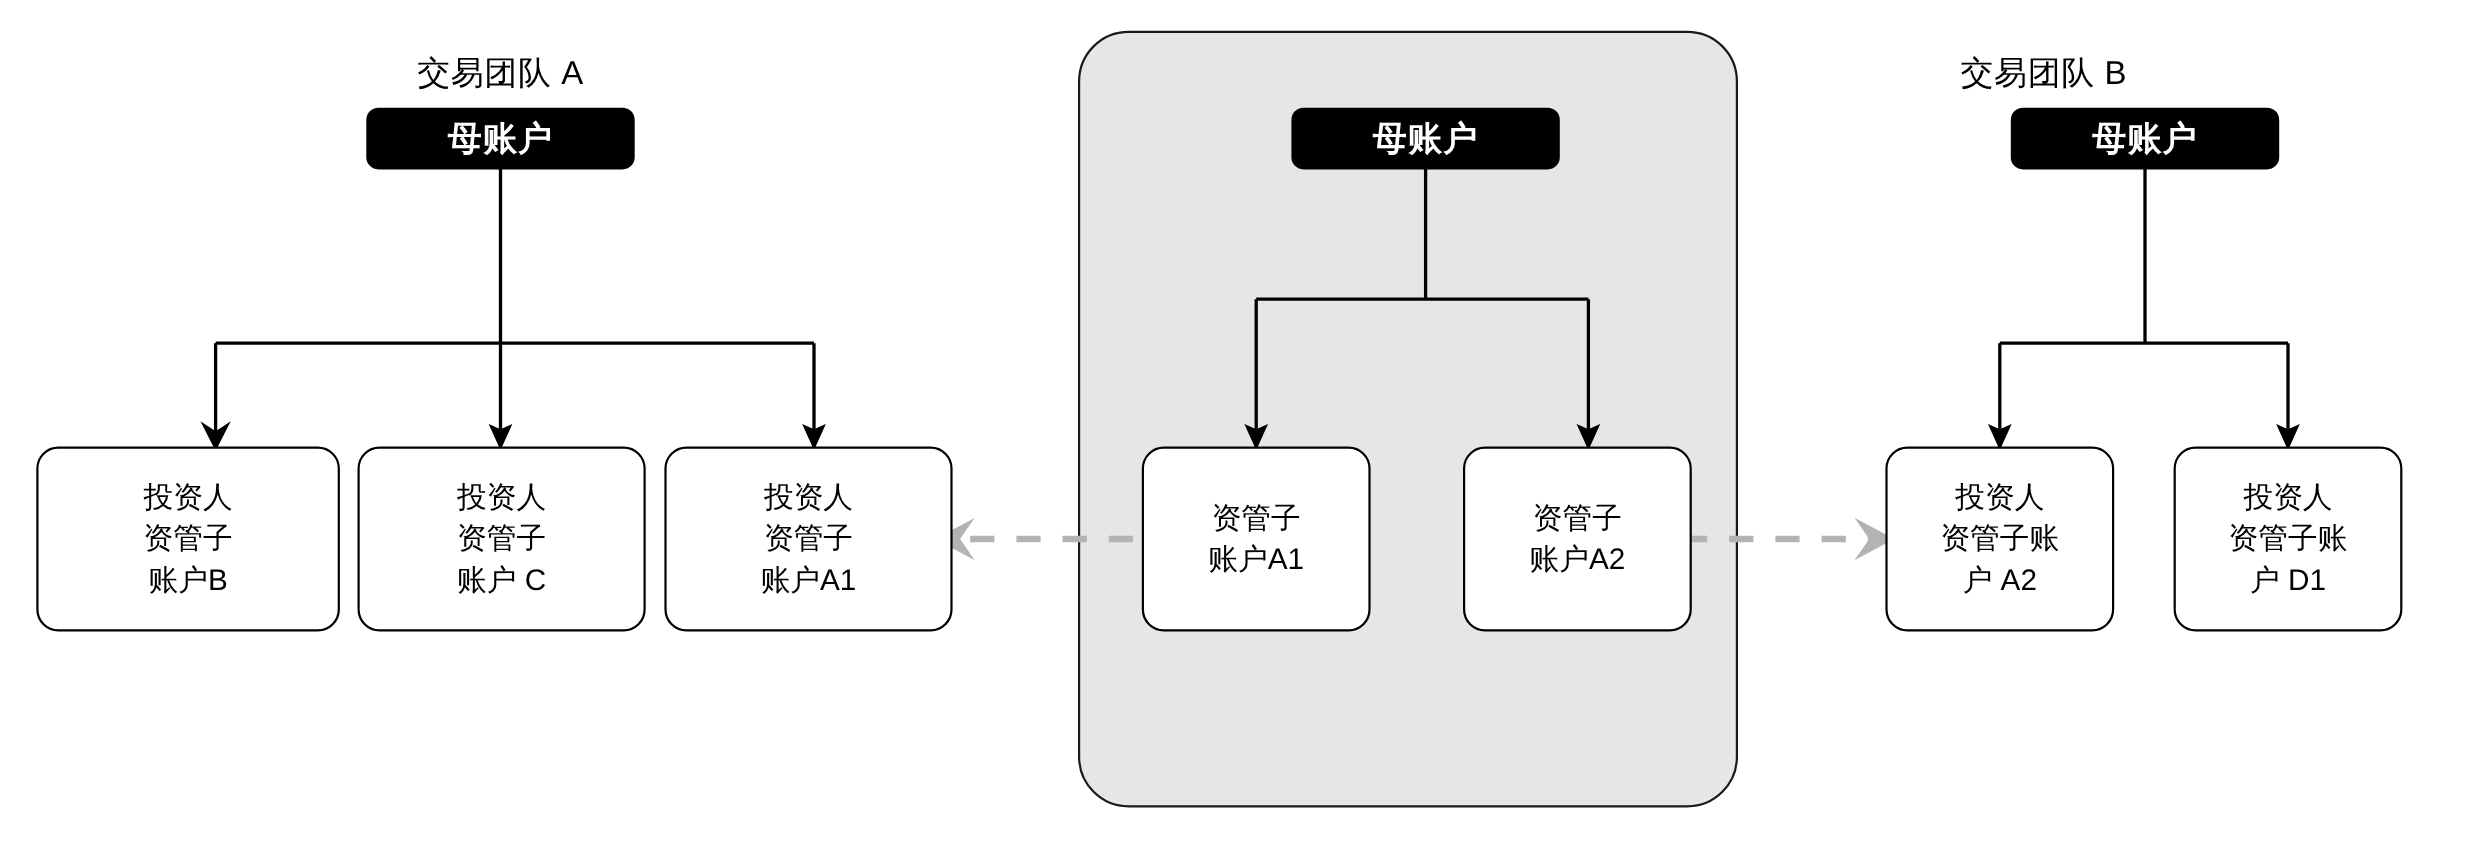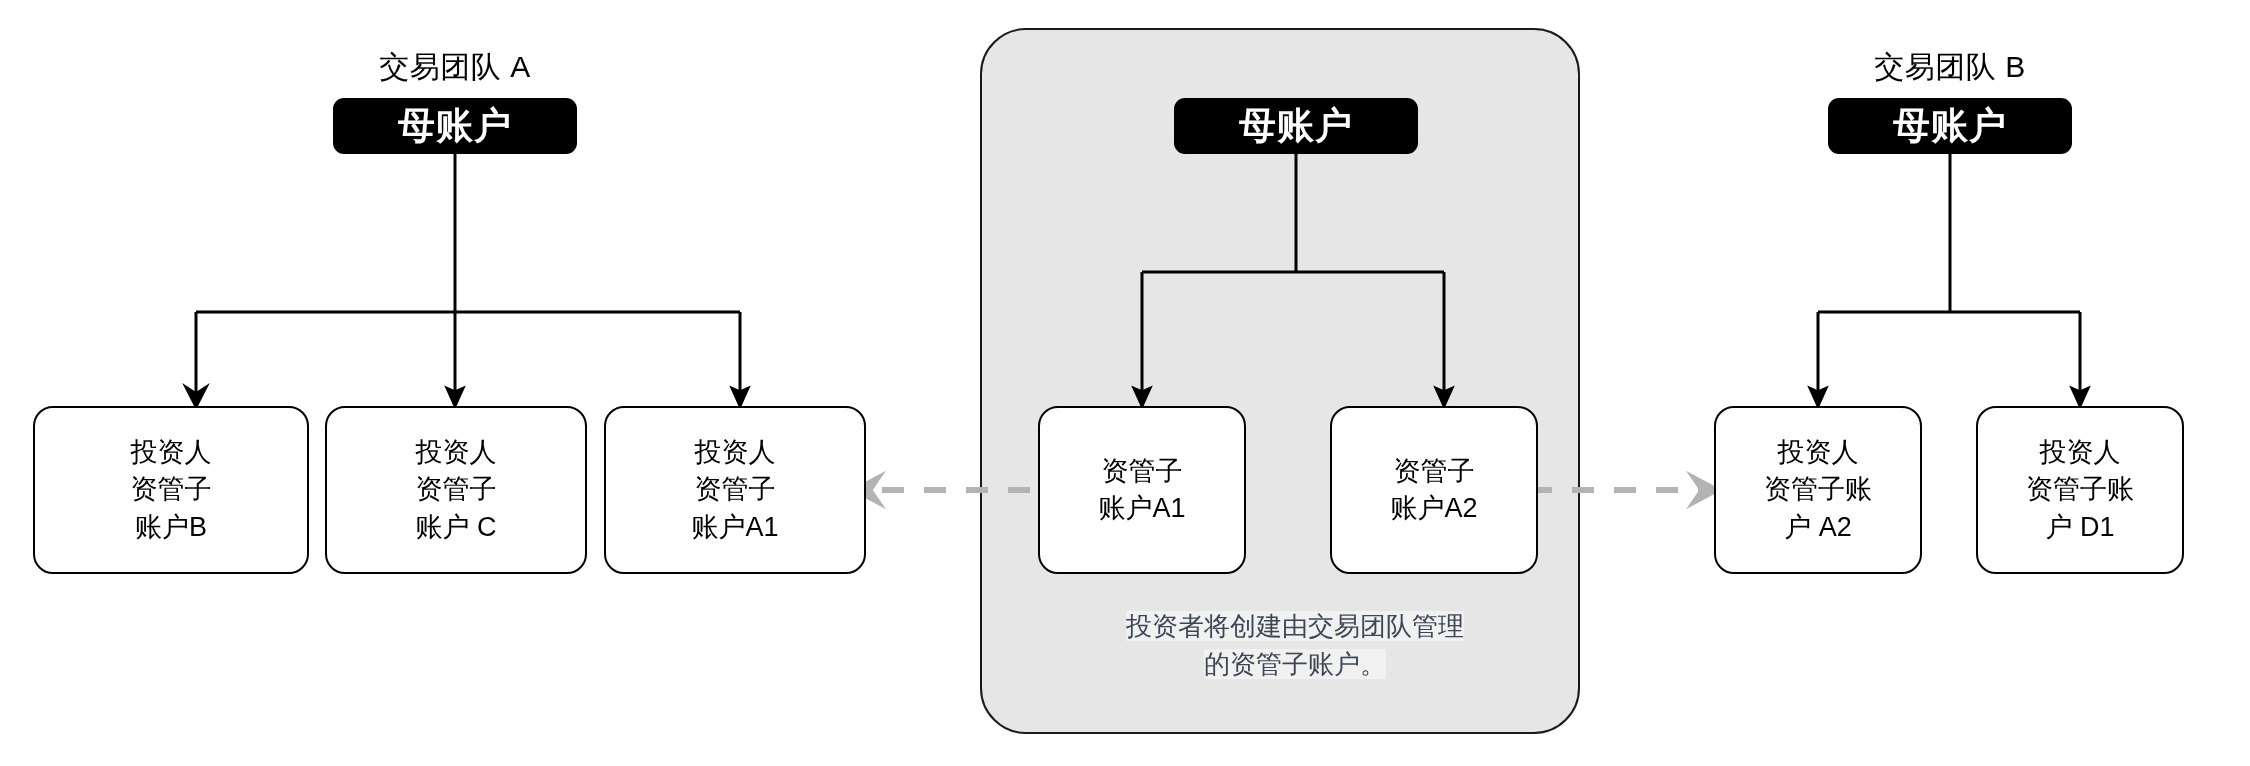--- a/index.html
+++ b/index.html
@@ -29,21 +29,21 @@
     white-space:nowrap;
     letter-spacing:.5px;
   }
 
   
   .master{
     position:absolute;
     background:#000000;
     border-radius:11px;
     color:#ffffff;
-    font-size:37px;
+    font-size:31px;
     font-weight:bold;
     display:flex;align-items:center;justify-content:center;
     box-sizing:border-box;
     letter-spacing:1px;
   }
 
   
   .node{
     position:absolute;
     background:#ffffff;
@@ -138,24 +138,22 @@
 
 
   <div class="master" style="left:1174px;top:98px;width:244px;height:56px;">母账户</div>
 
   <div class="node" style="left:1038px;top:406px;width:208px;height:168px;">资管子
 账户A1</div>
 
   <div class="node" style="left:1330px;top:406px;width:208px;height:168px;">资管子
 账户A2</div>
 
-  <div class="caption on-panel" style="left:1030px;top:608px;width:530px;"><span>投资者将创建由交易团队管理
-的资管子账户。</span></div>
 
-  <div class="grp-title" style="left:1800px;top:48px;width:300px;">交易团队 B</div>
+  <div class="grp-title" style="left:1708px;top:48px;width:300px;">交易团队 B</div>
 
   <div class="master" style="left:1828px;top:98px;width:244px;height:56px;">母账户</div>
 
   <div class="node" style="left:1714px;top:406px;width:208px;height:168px;">投资人
 资管子账
 户 A2</div>
 
   <div class="node" style="left:1976px;top:406px;width:208px;height:168px;">投资人
 资管子账
 户 D1</div>

